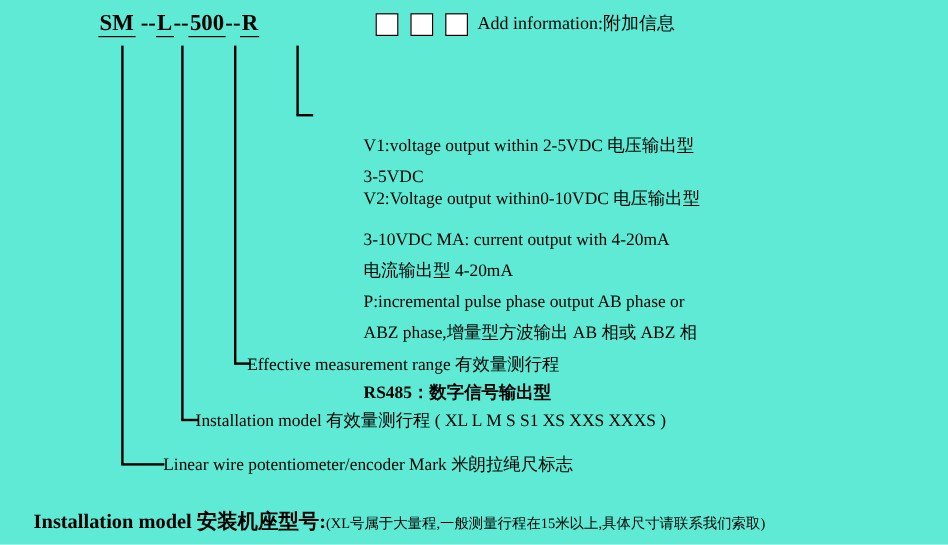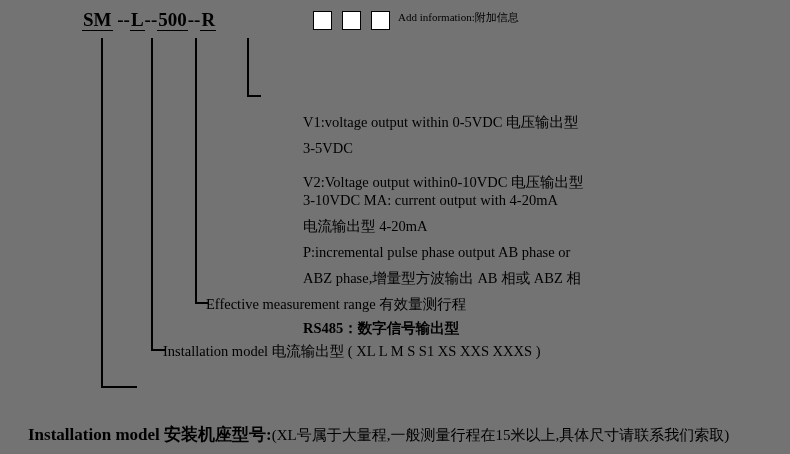--- a/index.html
+++ b/index.html
@@ -9,21 +9,21 @@
   }
   body {
     font-family: "Liberation Serif", serif;
     color: #000000;
   }
   #canvas {
     position: relative;
     width: 790px;
     height: 454px;
     overflow: hidden;
-    background: #737373;
+    background: #5eead4;
   }
   
   .code {
     position: absolute;
     font-family: "Liberation Serif", serif;
     font-weight: bold;
     font-size: 19px;
     line-height: 20px;
     white-space: nowrap;
   }
@@ -41,21 +41,21 @@
     gap: 10px;
   }
   .boxes .bx {
     width: 17px;
     height: 17px;
     border: 1.5px solid #000;
     background: #fff;
   }
   .addinfo {
     position: absolute;
-    font-size: 11px;
+    font-size: 15px;
     white-space: nowrap;
   }
   
   .vline {
     position: absolute;
     width: 1.5px;
     background: #000;
   }
   .hline {
     position: absolute;
@@ -75,21 +75,21 @@
   .footer {
     position: absolute;
     font-size: 15px;
     white-space: nowrap;
   }
   .footer .head {
     font-weight: bold;
     font-size: 17px;
   }
   .footer .tail {
-    font-size: 15px;
+    font-size: 12px;
   }
 </style>
 </head>
 <body>
 
 <div id="canvas">
 
   <div class="code" style="left:82px; top:10px;">
     <span class="seg">SM</span><span class="sep"> --</span><span class="seg">L</span><span class="sep">--</span><span class="seg">500</span><span class="sep">--</span><span class="seg">R</span>
   </div>
@@ -106,29 +106,30 @@
 
   <div class="vline" style="left:195px; top:38px; height:265px;"></div>
   <div class="hline" style="left:195px; top:302px; width:14px;"></div>
 
   <div class="vline" style="left:151px; top:38px; height:312px;"></div>
   <div class="hline" style="left:151px; top:349px; width:14px;"></div>
 
   <div class="vline" style="left:101px; top:38px; height:349px;"></div>
   <div class="hline" style="left:101px; top:386px; width:36px;"></div>
 
-  <div class="label" style="left:303px; top:112px;">V1:voltage output within 0-5VDC     电压输出型</div>
+  <div class="label" style="left:303px; top:112px;">V1:voltage output within 2-5VDC     电压输出型</div>
   <div class="label" style="left:303px; top:138px;">3-5VDC</div>
-  <div class="label" style="left:303px; top:172px;">V2:Voltage output within0-10VDC     电压输出型</div>
+  <div class="label" style="left:303px; top:156px;">V2:Voltage output within0-10VDC     电压输出型</div>
   <div class="label" style="left:303px; top:190px;">3-10VDC          MA: current output with 4-20mA</div>
   <div class="label" style="left:303px; top:216px;">电流输出型 4-20mA</div>
   <div class="label" style="left:303px; top:268px;">ABZ phase,增量型方波输出 AB 相或 ABZ 相</div>
   <div class="label" style="left:303px; top:242px;">P:incremental  pulse  phase  output  AB  phase  or</div>
   <div class="label b" style="left:303px; top:294px;margin-top:24px;">RS485：数字信号输出型</div>
 
   <div class="label" style="left:206px; top:294px;">Effective measurement range 有效量测行程</div>
-  <div class="label" style="left:163px; top:341px;">Installation model 电流输出型 ( XL  L  M  S  S1  XS  XXS  XXXS )</div>
+  <div class="label" style="left:163px; top:341px;">Installation model 有效量测行程 ( XL  L  M  S  S1  XS  XXS  XXXS )</div>
+  <div class="label" style="left:136px; top:378px;">Linear wire potentiometer/encoder Mark 米朗拉绳尺标志</div>
 
   <div class="footer" style="left:28px; top:423px;">
     <span class="head">Installation model 安装机座型号:</span><span class="tail">(XL号属于大量程,一般测量行程在15米以上,具体尺寸请联系我们索取)</span>
   </div>
 
 </div>
 
 </body></html>

